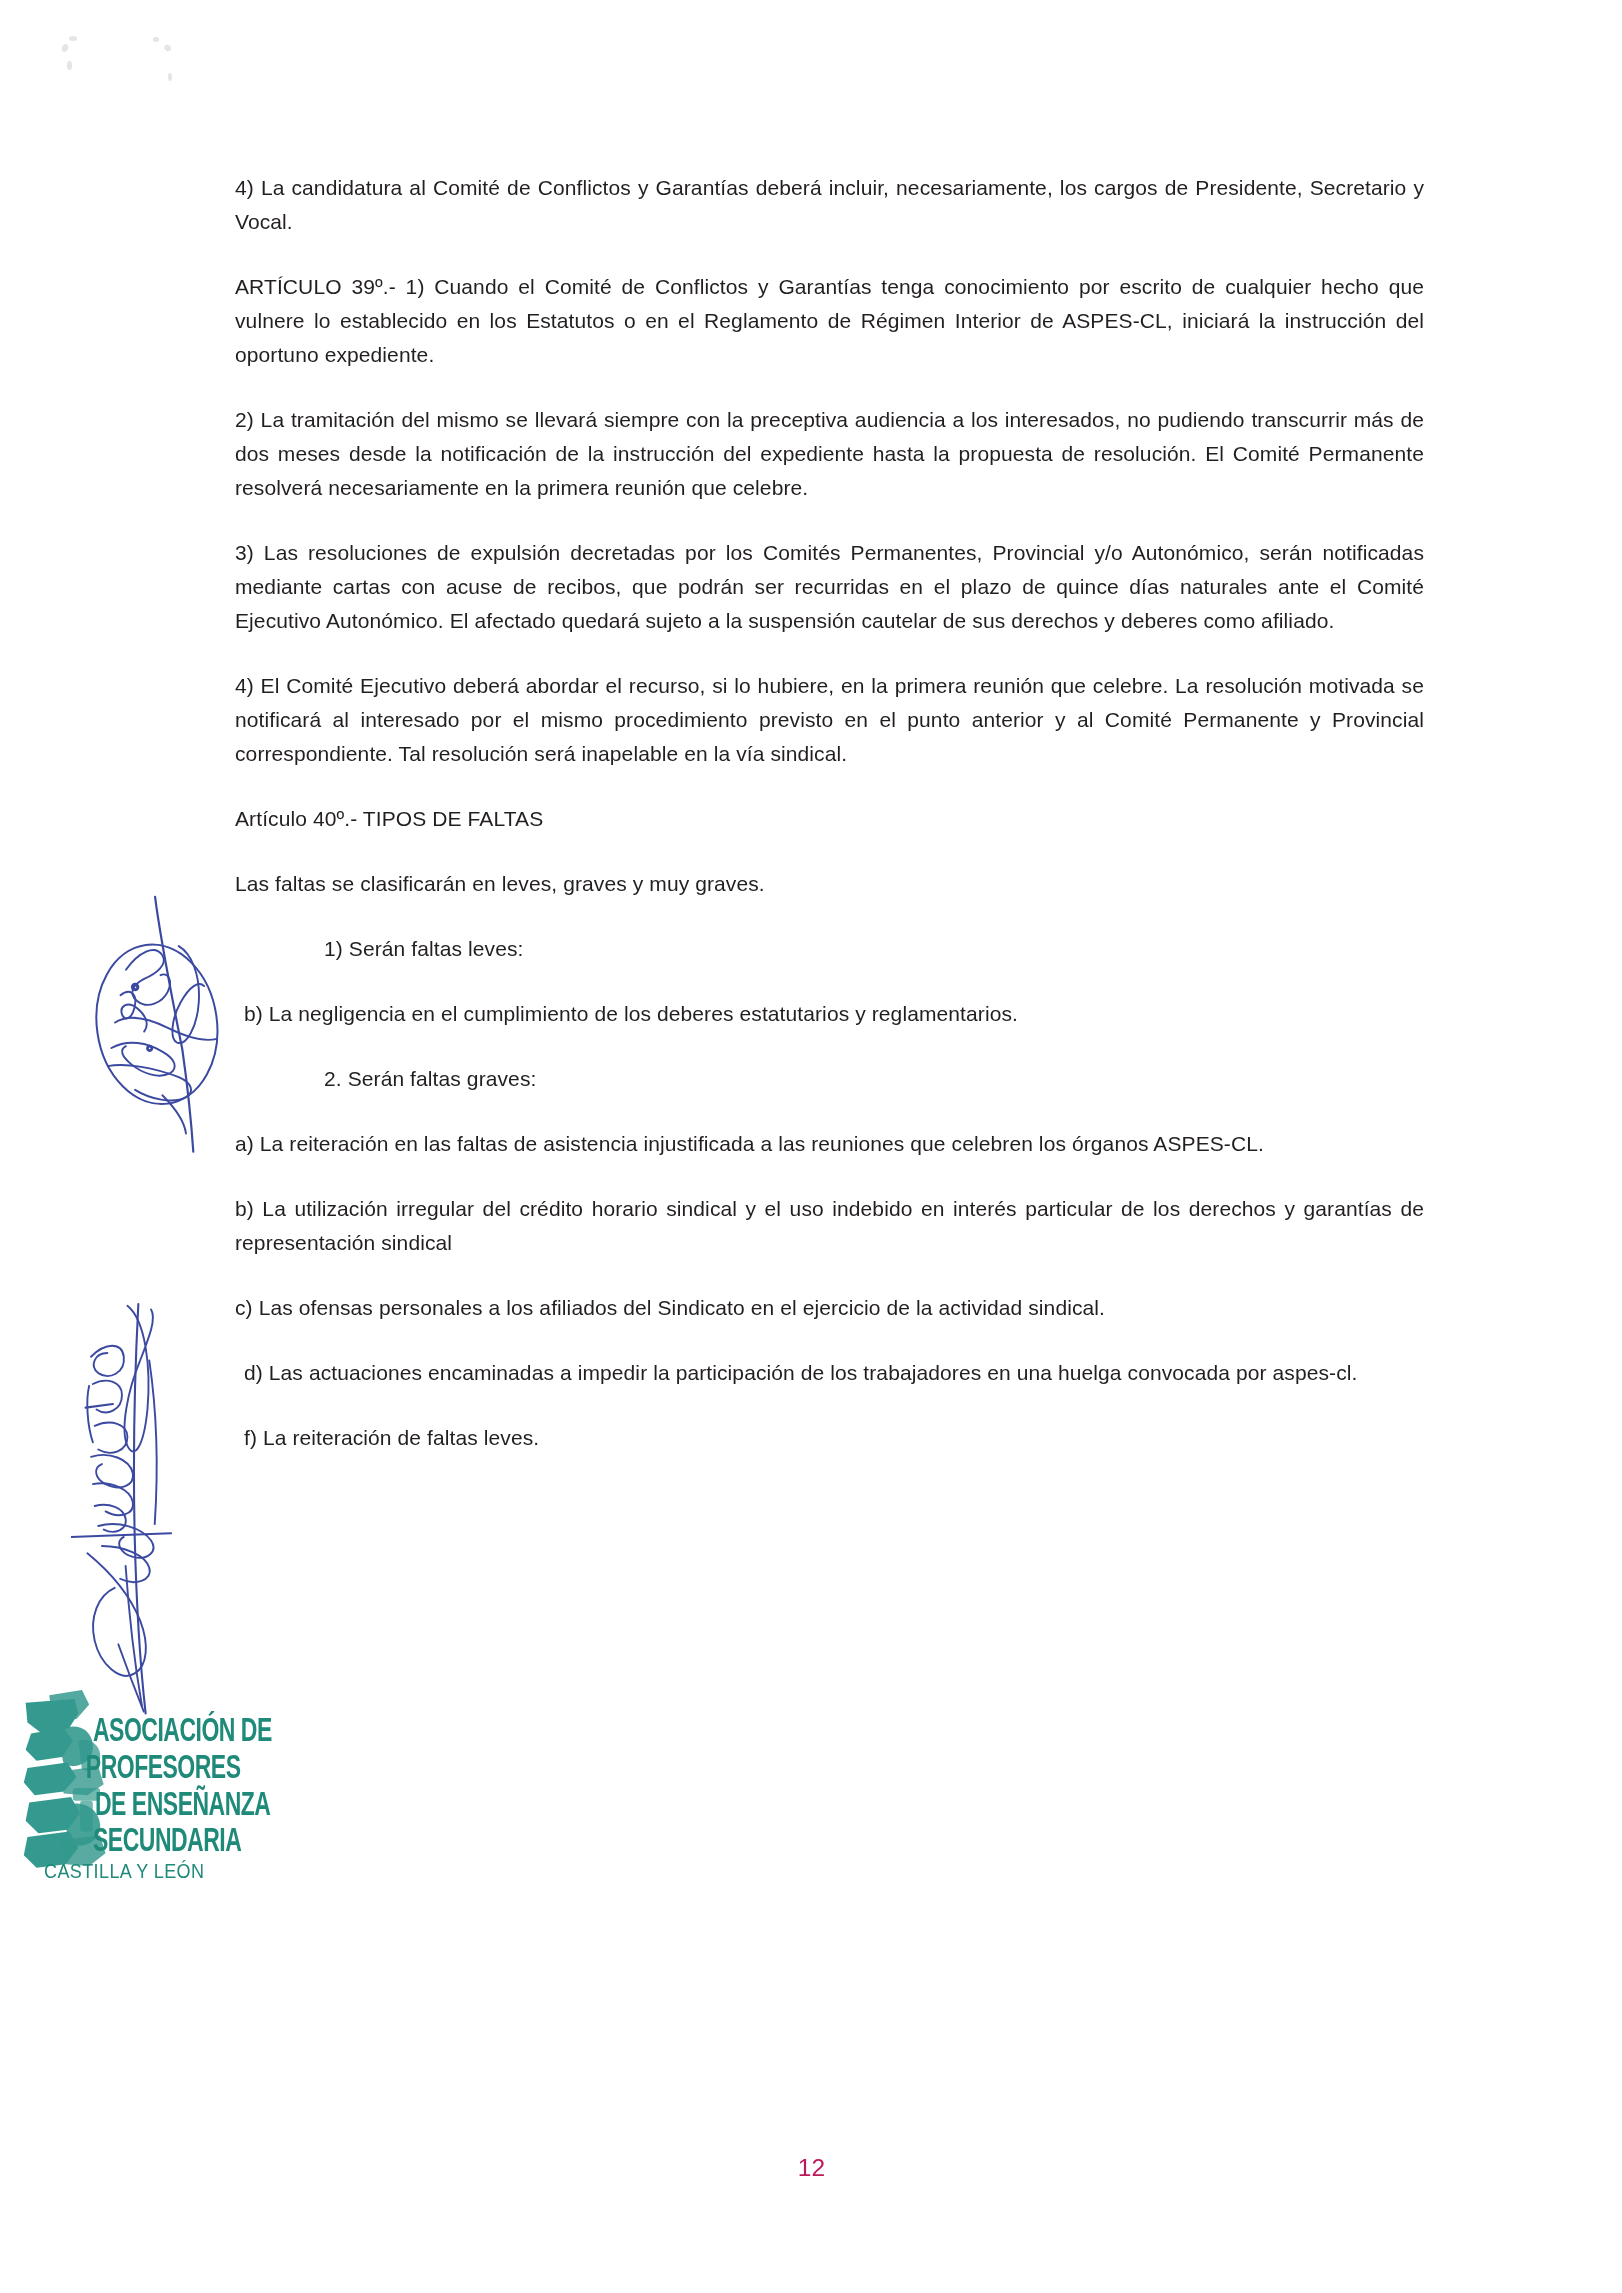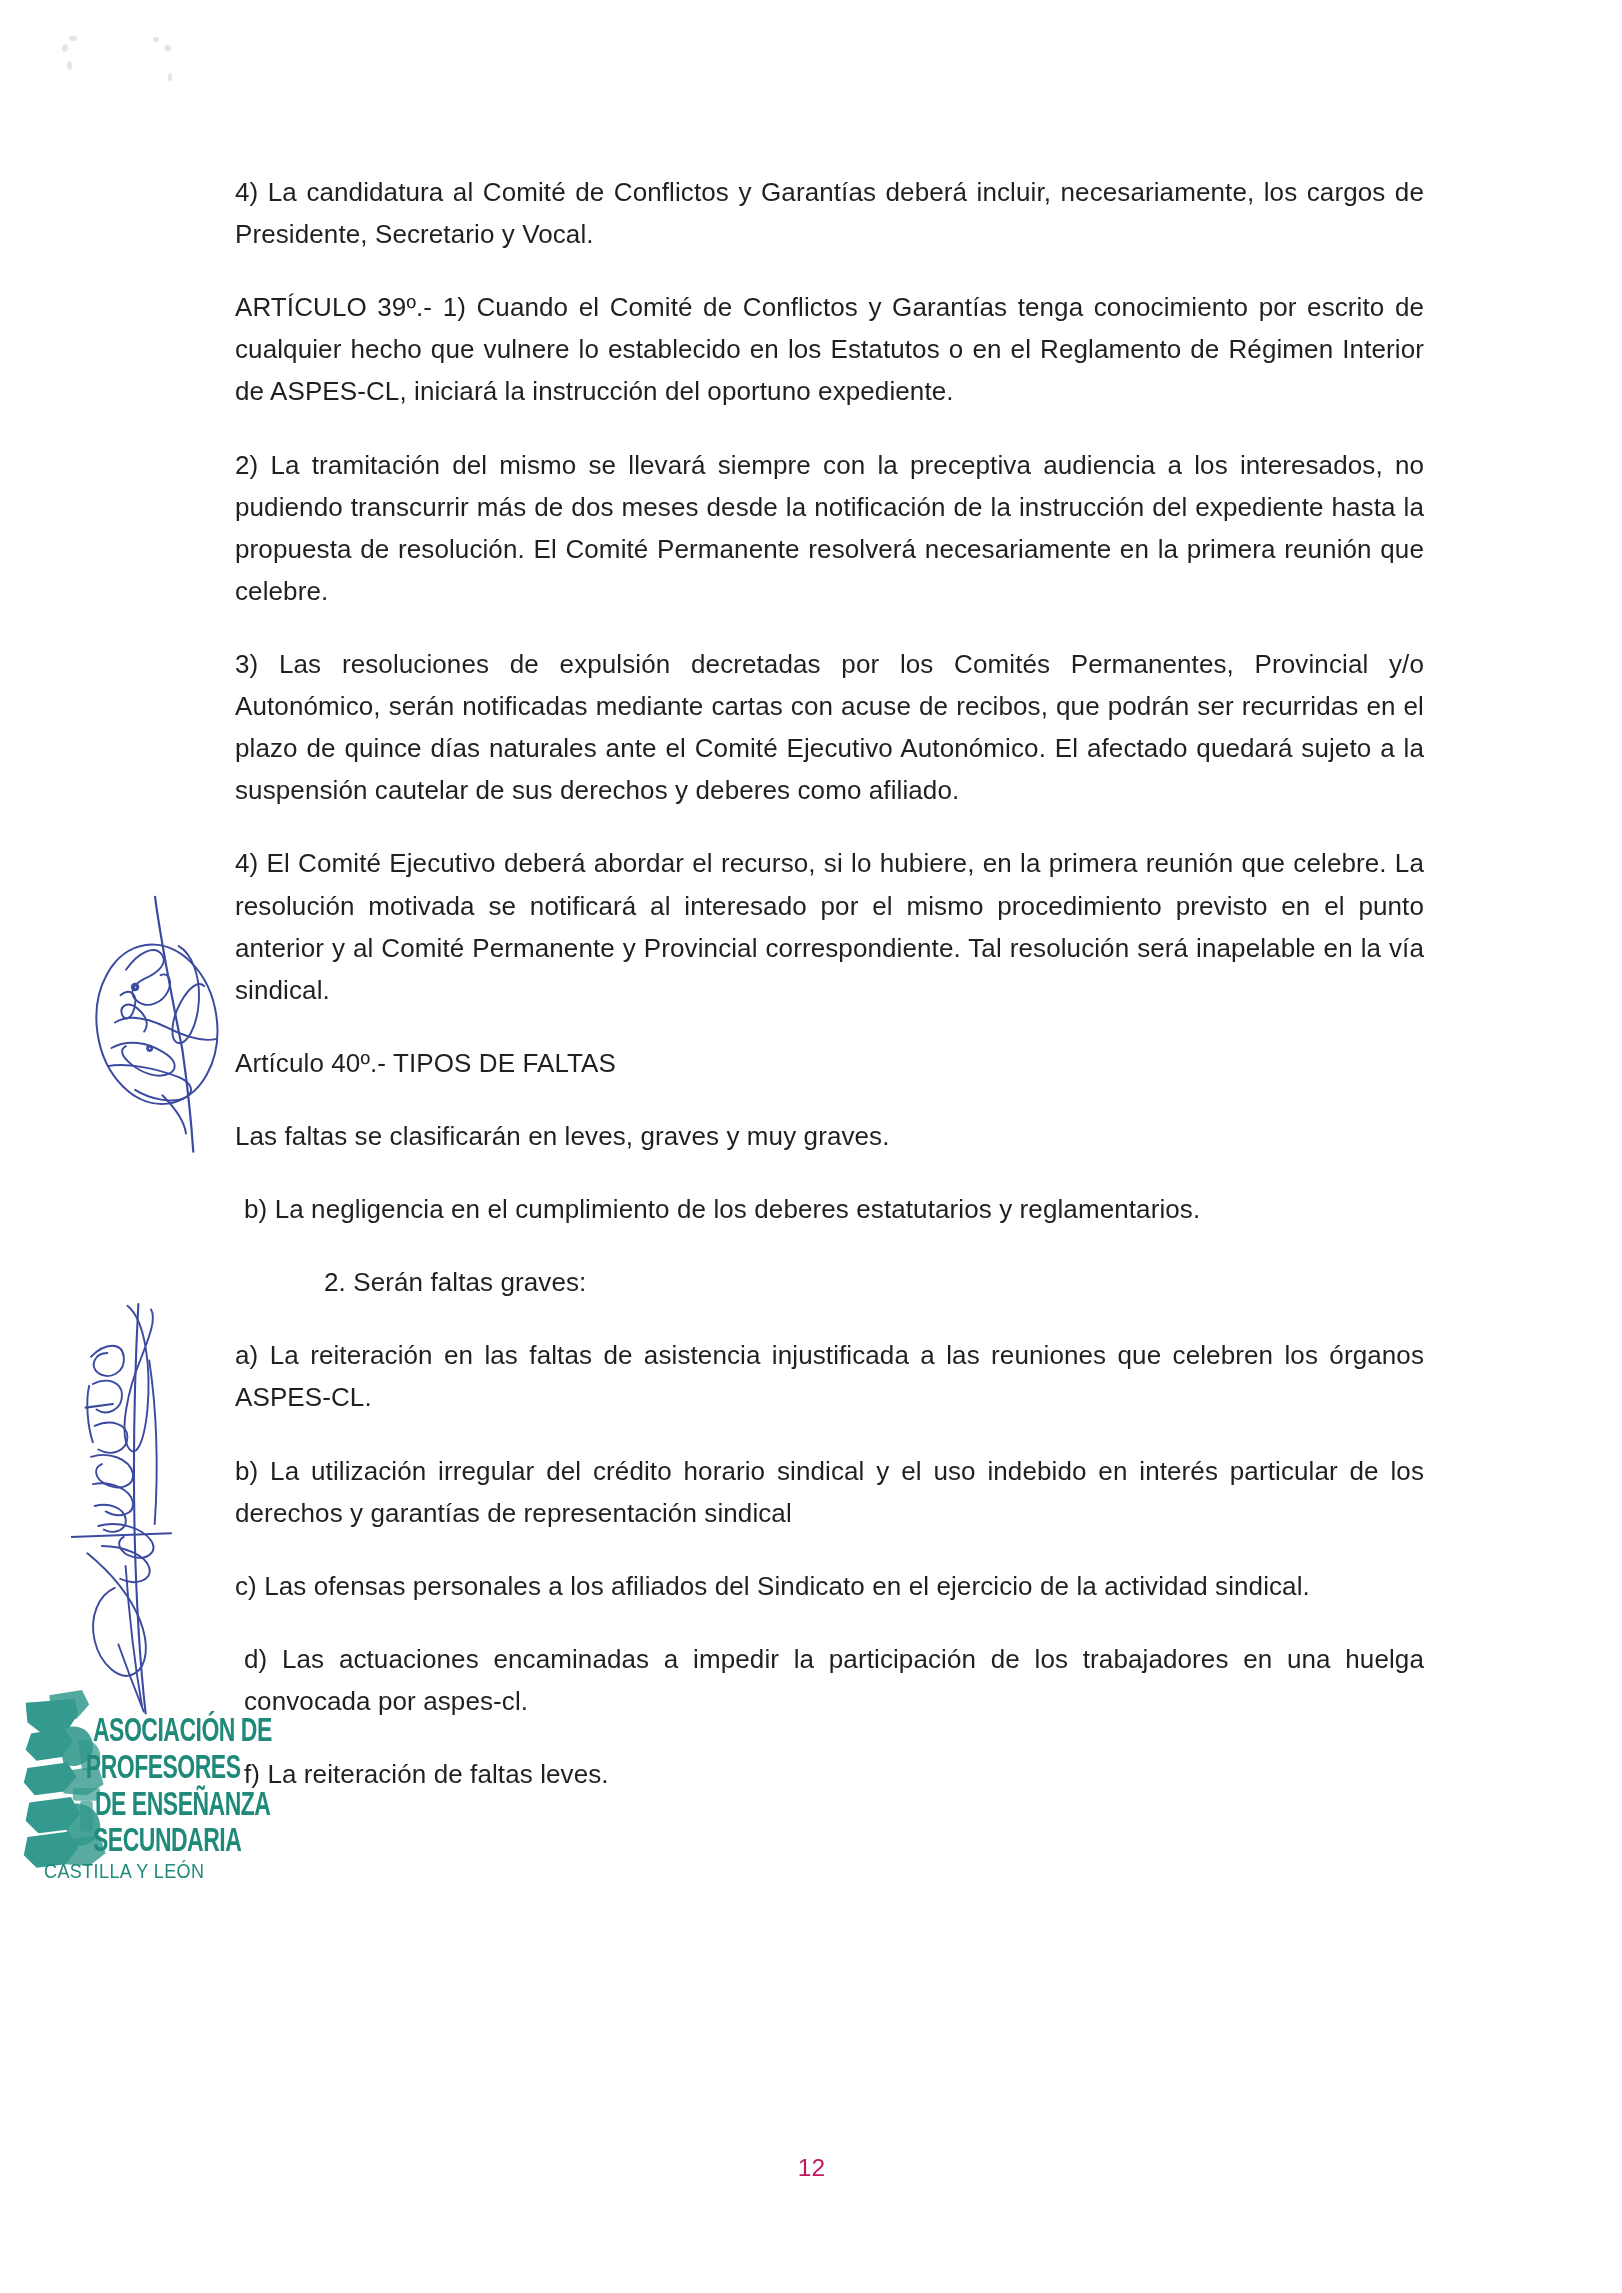--- a/index.html
+++ b/index.html
@@ -35,21 +35,21 @@
 
   
   .content {
     position: absolute;
     left: 235px;
     top: 171px;
     width: 1189px;
   }
   p.para {
     margin: 0 0 31px 0;
-    font-size: 26px;
+    font-size: 21px;
     line-height: 1.62;
     color: #231f20;
     text-align: justify;
     text-justify: inter-word;
     letter-spacing: 0.1px;
     -webkit-hyphens: none;
     hyphens: none;
   }
   p.left     { text-align: left; }
   p.indent   { text-indent: 89px; }
@@ -138,20 +138,21 @@
     <p class="para">2) La tramitación del mismo se llevará siempre con la preceptiva audiencia a los interesados, no pudiendo transcurrir más de dos meses desde la notificación de la instrucción del expediente hasta la propuesta de resolución. El Comité Permanente resolverá necesariamente en la primera reunión que celebre.</p>
 
     <p class="para">3) Las resoluciones de expulsión decretadas por los Comités Permanentes, Provincial y/o Autonómico, serán notificadas mediante cartas con acuse de recibos, que podrán ser recurridas en el plazo de quince días naturales ante el Comité Ejecutivo Autonómico. El afectado quedará sujeto a la suspensión cautelar de sus derechos y deberes como afiliado.</p>
 
     <p class="para">4) El Comité Ejecutivo deberá abordar el recurso, si lo hubiere, en la primera reunión que celebre. La resolución motivada se notificará al interesado por el mismo procedimiento previsto en el punto anterior y al Comité Permanente y Provincial correspondiente. Tal resolución será inapelable en la vía sindical.</p>
 
     <p class="para left">Artículo 40º.- TIPOS DE FALTAS</p>
 
     <p class="para left">Las faltas se clasificarán en leves, graves y muy graves.</p>
 
+    <p class="para left indent">1) Serán faltas leves:</p>
 
 
     <p class="para left tiny-in">b) La negligencia en el cumplimiento de los deberes estatutarios y reglamentarios.</p>
 
     <p class="para left indent">2. Serán faltas graves:</p>
 
     <p class="para">a) La reiteración en las faltas de asistencia injustificada a las reuniones que celebren los órganos ASPES-CL.</p>
 
     <p class="para">b) La utilización irregular del crédito horario sindical y el uso indebido en interés particular de los derechos y garantías de representación sindical</p>
 

